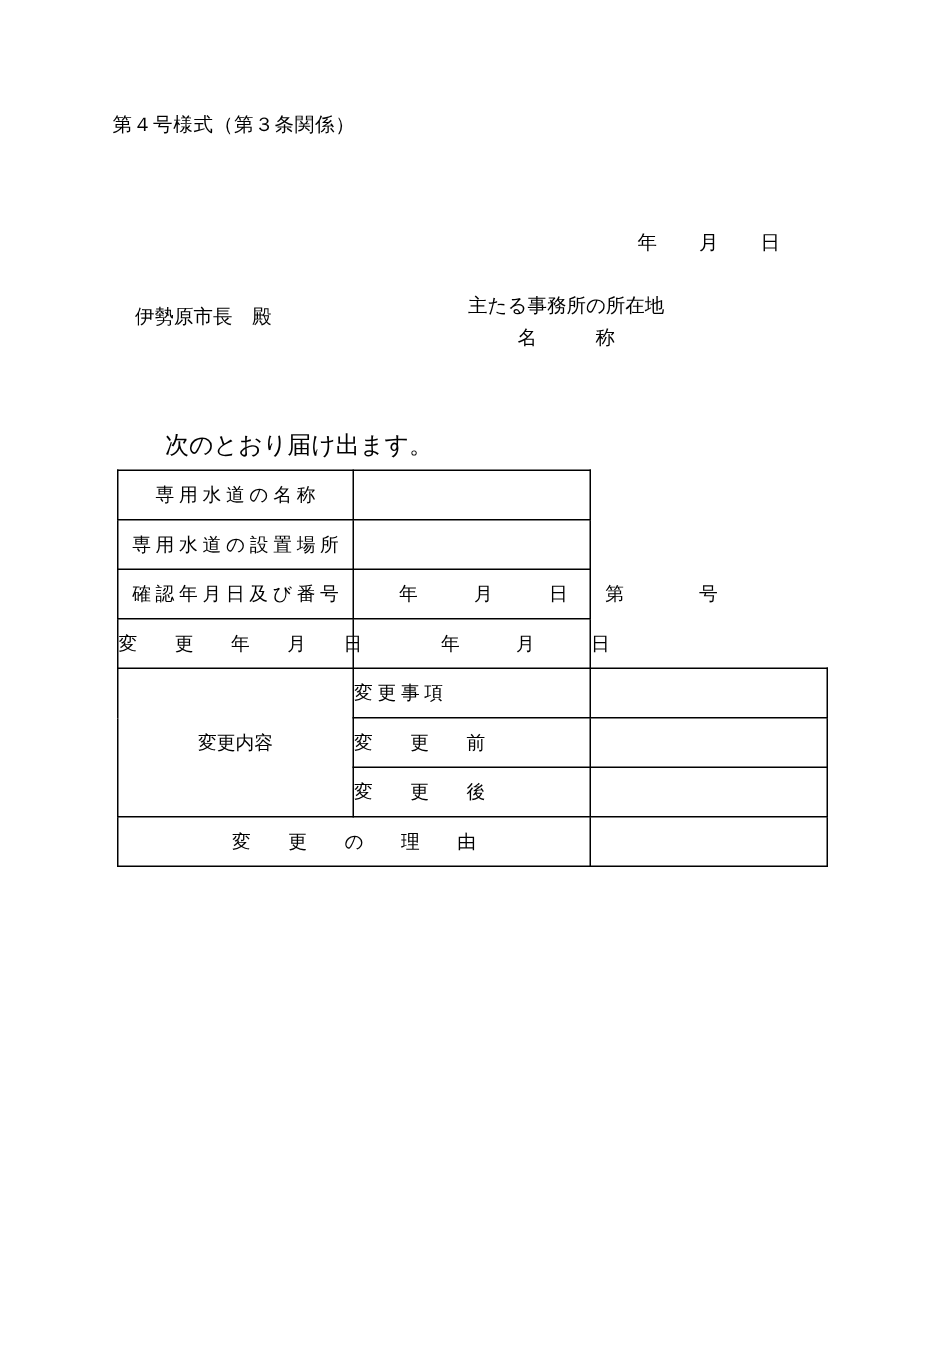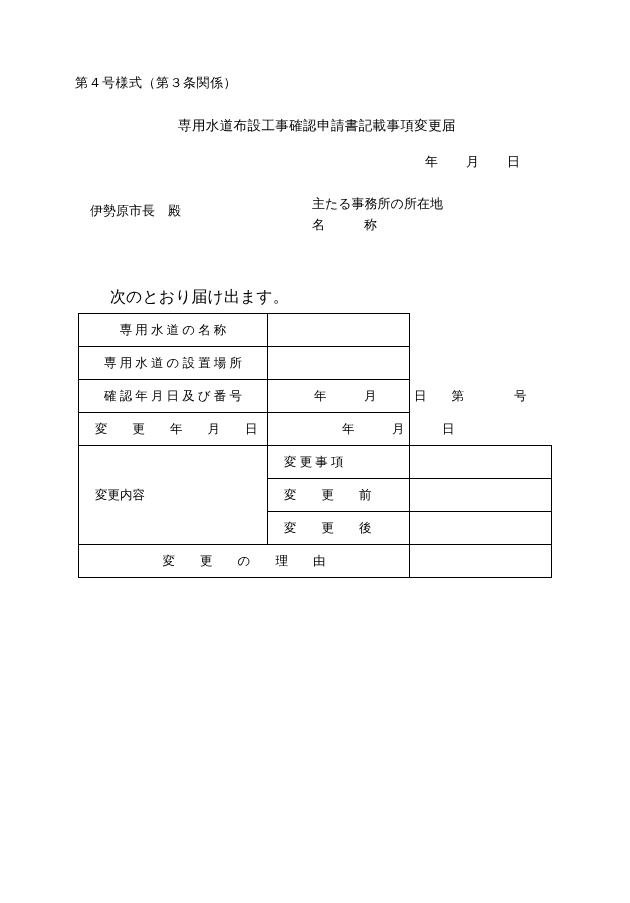--- a/index.html
+++ b/index.html
@@ -55,20 +55,21 @@
     font-size: 13px;
     white-space: nowrap;
     margin-top: 28px;
   }
   .applicant-block {
     position: absolute;
     left: 312px;
     top: 193px;
     font-size: 13px;
     line-height: 21px;
+    text-align: center;
   }
   .applicant-block div {
     white-space: nowrap;
   }
   .lead-text {
     position: absolute;
     left: 110px;
     top: 287px;
     font-size: 16px;
     white-space: nowrap;
@@ -78,36 +79,36 @@
     left: 78px;
     top: 313px;
     width: 474px;
     border-collapse: collapse;
     table-layout: fixed;
   }
   table.main td {
     border: 1px solid #000000;
     height: 32px;
     font-size: 12.5px;
-    padding: 0 16px;
+    padding: 0 0;
     vertical-align: middle;
   }
   td.label {
     width: 156px;
     text-align: center;
     white-space: nowrap;
   }
   td.sublabel {
     width: 86px;
     text-align: left;
     white-space: nowrap;
   }
   td.label-tall {
     width: 70px;
-    text-align: left;
+    text-align: center;
     white-space: nowrap;
   }
   td.value {
     text-align: center;
   }
   .inline-date {
     display: inline-block;
     padding-left: 30px;
     white-space: nowrap;
   }
@@ -117,21 +118,20 @@
     white-space: nowrap;
   }
 </style>
 </head>
 <body>
 
 <div class="page">
 
   <div class="form-no">第４号様式（第３条関係）</div>
 
-  <div class="doc-title">専用水道布設工事確認申請書記載事項変更届</div>
 
   <div class="date-line">
     <span>年</span><span class="gap"></span><span>月</span><span class="gap"></span><span>日</span>
   </div>
 
   <div class="addressee">伊勢原市長　殿</div>
 
   <div class="applicant-block">
     <div>主たる事務所の所在地</div>
     <div>名　　　称</div>

